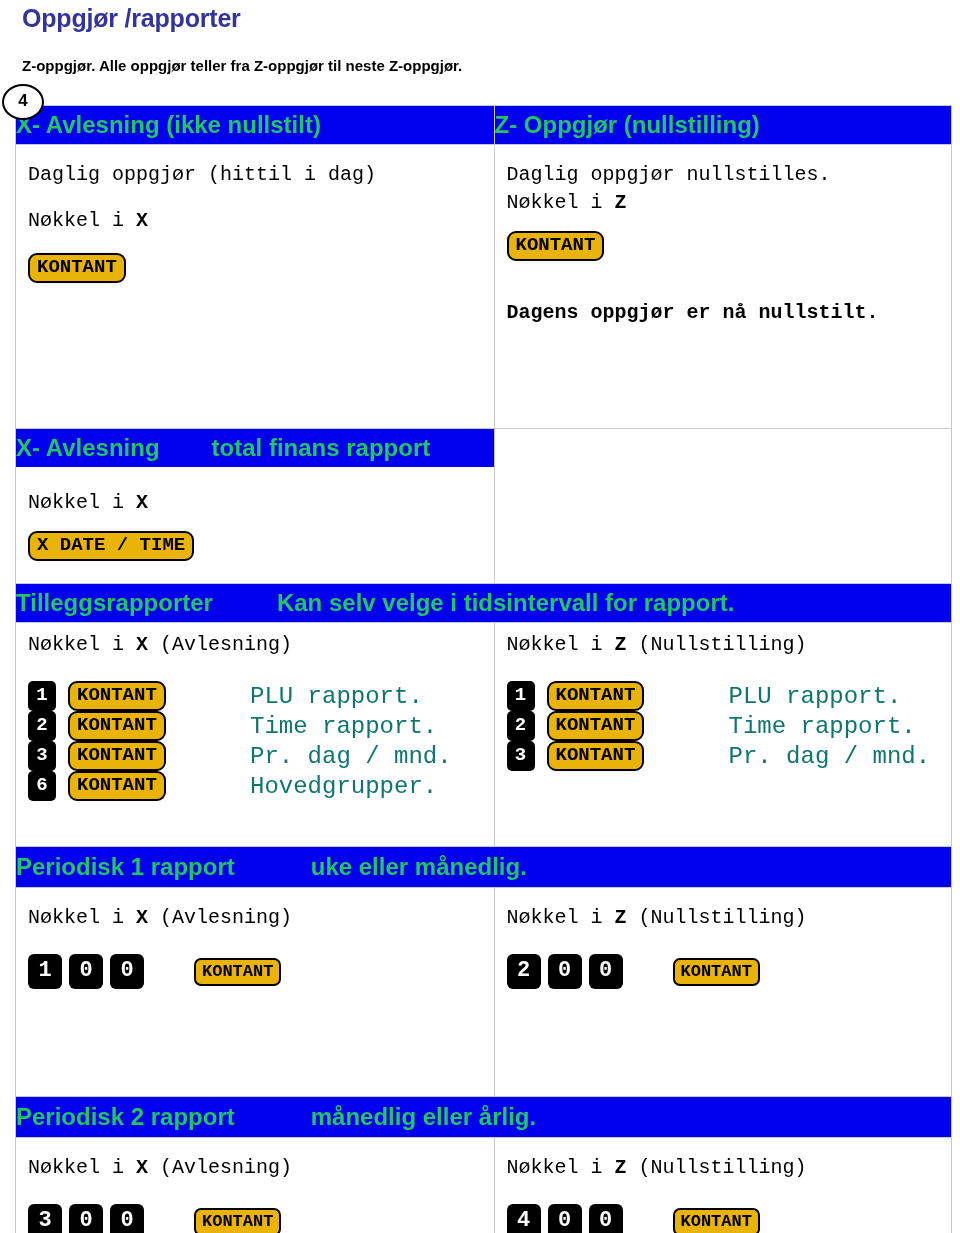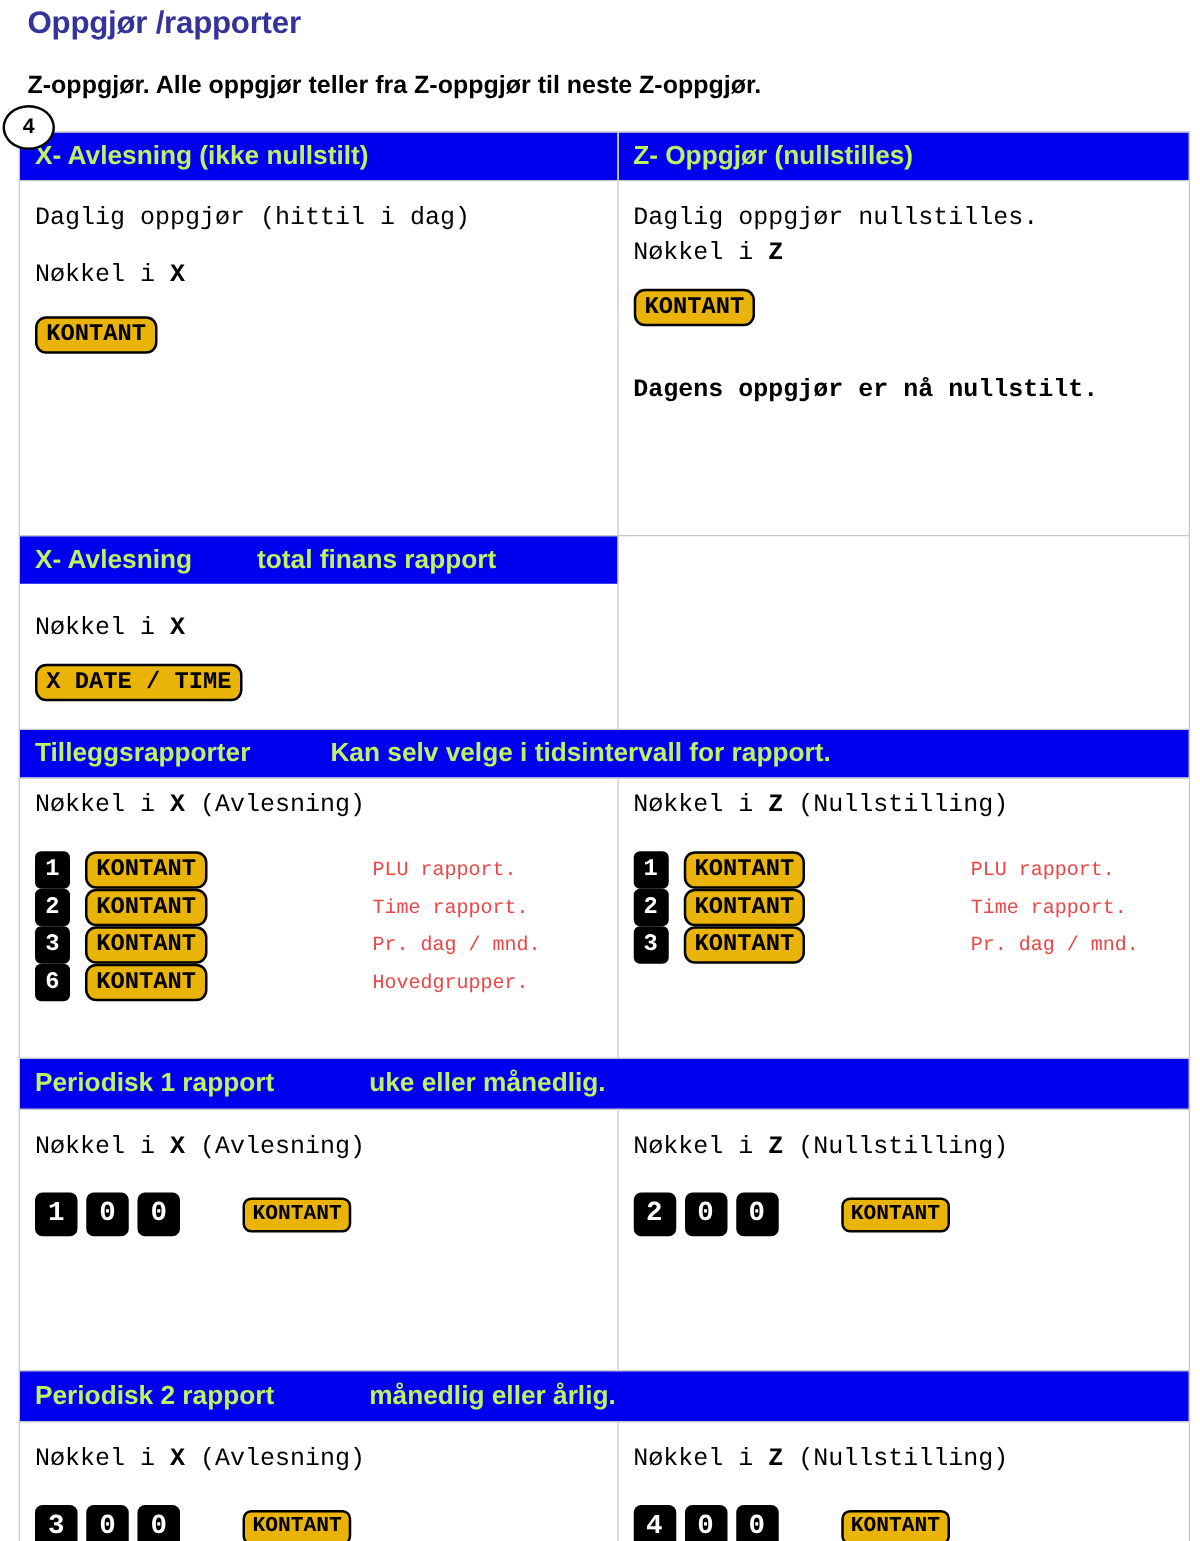--- a/index.html
+++ b/index.html
@@ -31,21 +31,21 @@
     font-weight: bold;
     color: #333399;
     letter-spacing: -0.2px;
     white-space: nowrap;
   }
 
   .doc-intro {
     position: absolute;
     left: 22px;
     top: 57px;
-    font-size: 20px;
+    font-size: 15px;
     font-weight: bold;
     color: #000000;
     white-space: nowrap;
   }
 
   
   .page-badge {
     position: absolute;
     left: 2px;
     top: 84px;
@@ -78,28 +78,28 @@
     vertical-align: top;
   }
   .col-l { width: 478px; }
   .col-r { width: 457px; }
 
   .cell-pad { padding: 8px 12px 10px 12px; font-family: Liberation Mono, monospace; }
 
   
   .bluebar {
     background: #0000ee;
-    color: #bef264;
-    font-weight: bold;
-    font-size: 21px;
+    color: #22c55e;
+    font-weight: bold;
+    font-size: 24px;
     height: 38px;
     line-height: 38px;
     overflow: hidden;
     white-space: nowrap;
-    padding-left: 12px;
+    padding-left: 0;
     box-sizing: border-box;
   }
   .bluebar.tall { height: 40px; line-height: 40px; }
   .bluebar .gap-a { display: inline-block; width: 52px; }
   .bluebar .gap-b { display: inline-block; width: 64px; }
   .bluebar .gap-c { display: inline-block; width: 76px; }
 
   .bar-cell { padding: 0; }
 
   
@@ -158,24 +158,23 @@
 
   
   .rep-row {
     display: flex;
     align-items: center;
     height: 30px;
   }
   .rep-row .k { width: 40px; }
   .rep-row .c { width: 182px; }
   .rep-row .d {
-    font-size: 16px;
-    color: #ef4444;
-    white-space: nowrap;
-    margin-left: 48px;
+    font-size: 24px;
+    color: #0f766e;
+    white-space: nowrap;
   }
 
   .period-row {
     display: flex;
     align-items: center;
     gap: 7px;
     margin-top: 22px;
   }
   .period-row .spacer { width: 36px; }
 
@@ -199,21 +198,21 @@
         <col class="col-l">
         <col class="col-r">
       </colgroup>
     <tbody>
 
       <tr>
         <td class="bar-cell">
           <div class="bluebar">X- Avlesning (ikke nullstilt)</div>
         </td>
         <td class="bar-cell">
-          <div class="bluebar">Z- Oppgjør (nullstilles)</div>
+          <div class="bluebar">Z- Oppgjør (nullstilling)</div>
         </td>
       </tr>
 
       <tr>
         <td>
           <div class="cell-pad cell-tall-a">
             <div class="txt sp-top-8">Daglig oppgjør (hittil i dag)</div>
             <div class="txt sp-top-18"><span>Nøkkel i </span><b>X</b></div>
             <div class="sp-top-18">
               <span class="keycap">KONTANT</span>

